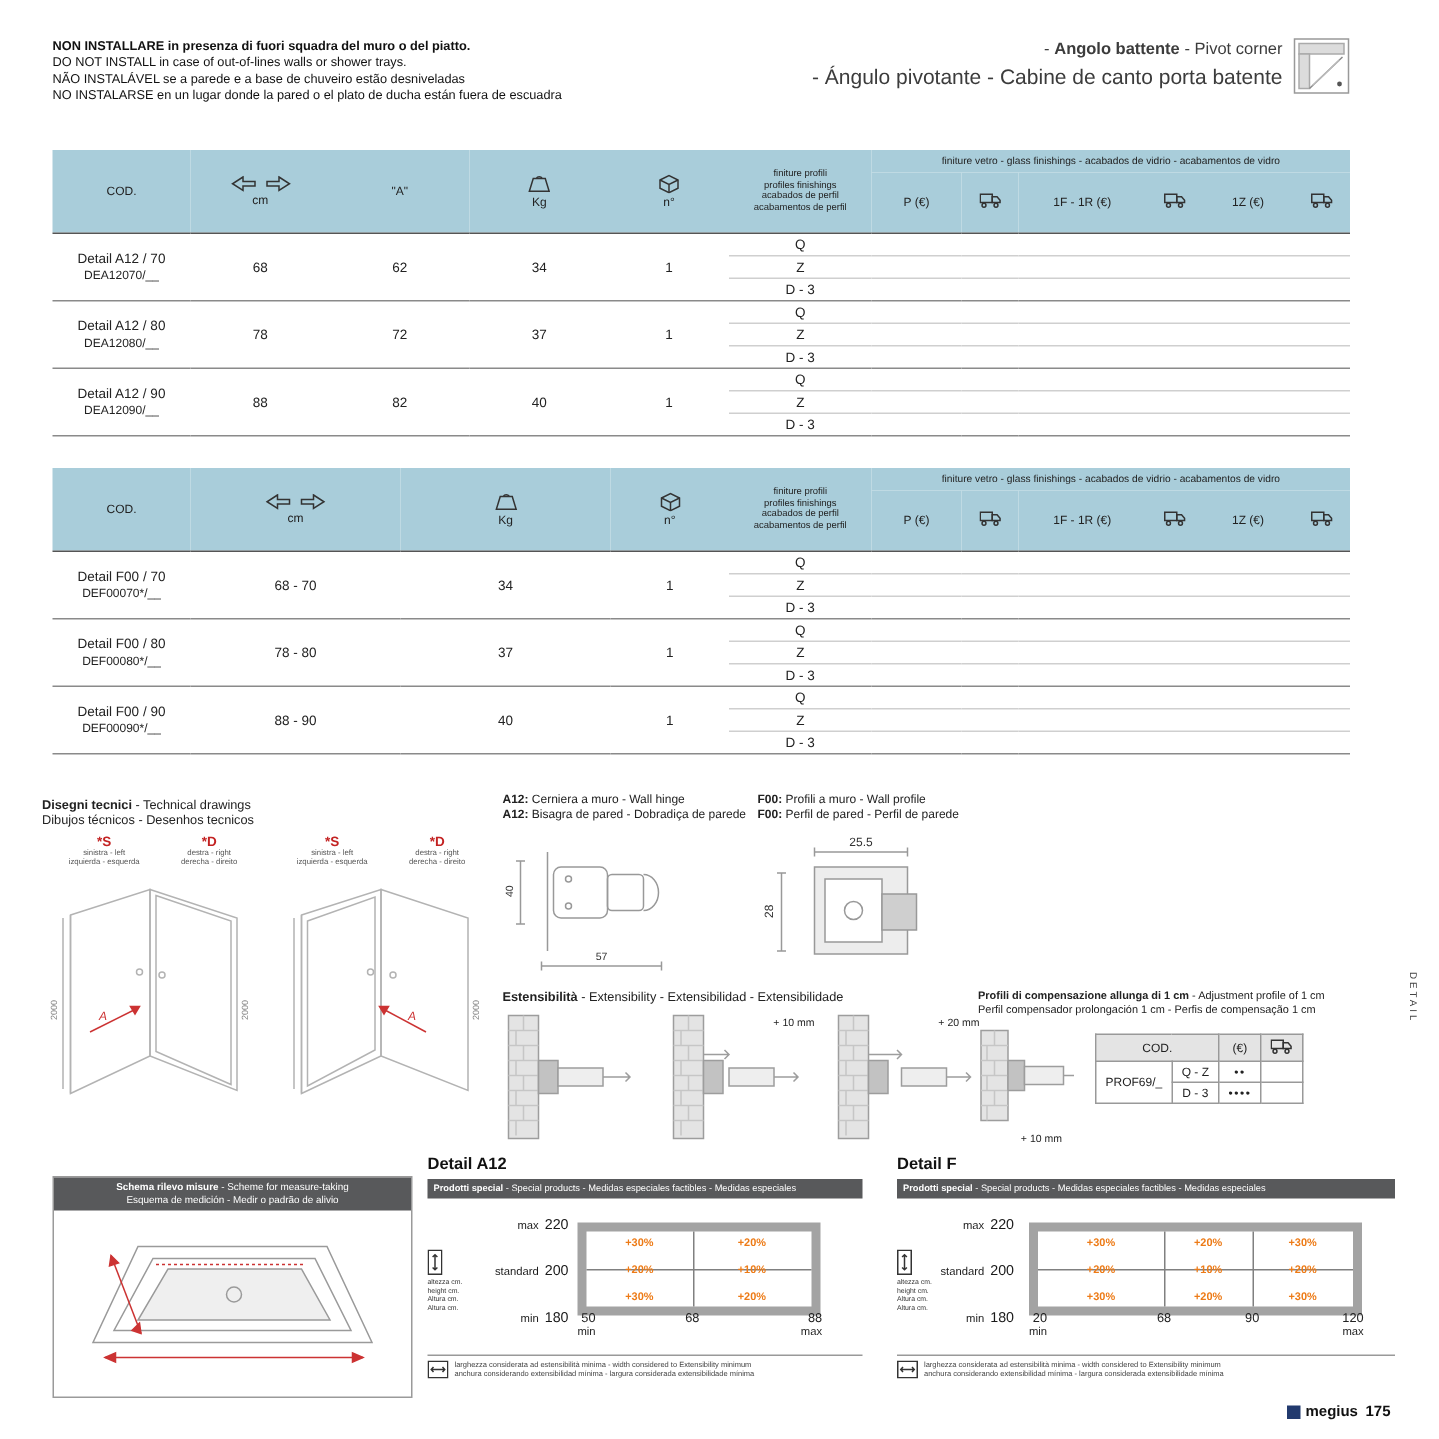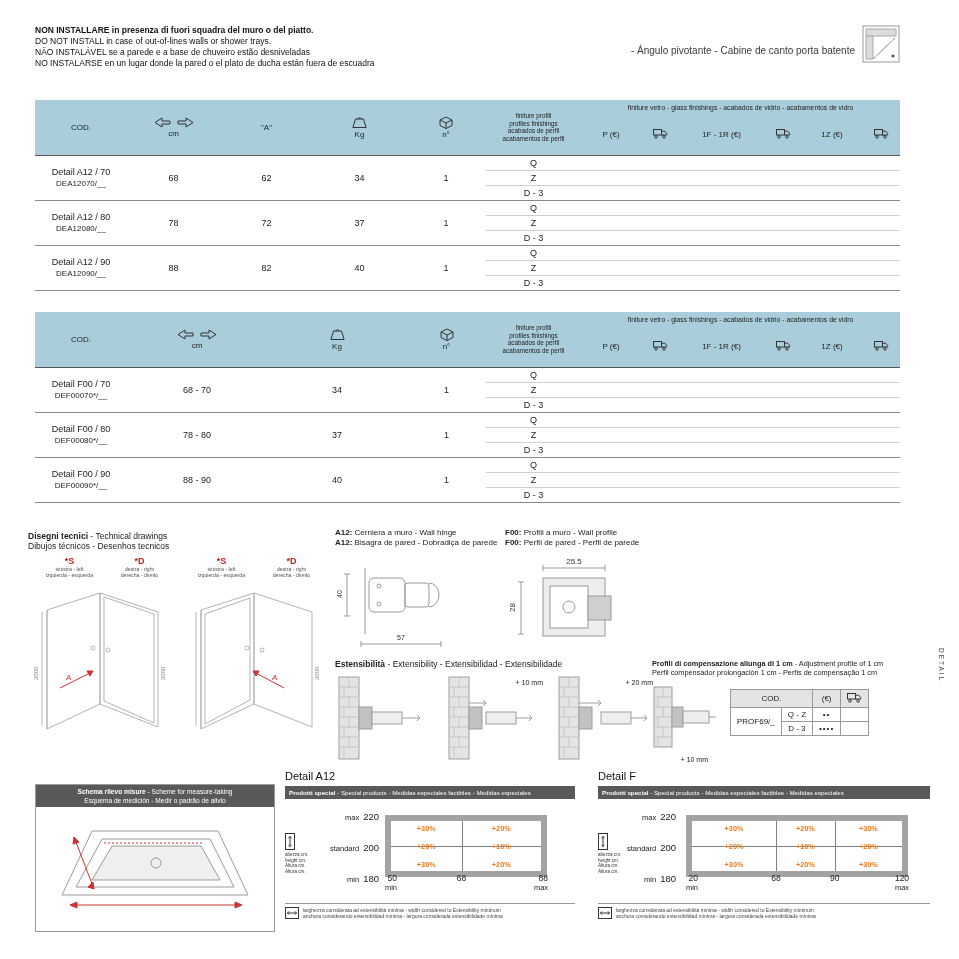--- a/index.html
+++ b/index.html
@@ -6,21 +6,21 @@
 html,body{background:#fff}
 #page{position:relative;width:959px;height:959px;background:#fff;font-family:"Liberation Sans",sans-serif;color:#1a1a1a;overflow:hidden}
 .abs{position:absolute}
 b{font-weight:bold}
 
 
 .warnings{left:35px;top:25px;font-size:8.5px;line-height:11px;color:#111;width:430px}
 .warnings .w0{font-weight:bold}
 .page-title{left:440px;top:27px;width:415px;text-align:right;color:#3c3c3c}
 .page-title .t1{font-size:11px}
-.page-title .t2{font-size:10px;margin-top:18px}
+.page-title .t2{font-size:14px;margin-top:4px}
 .corner-icon{left:862px;top:25px}
 
 
 .tbl1{left:35px;top:100px}
 .tbl2{left:35px;top:312px}
 table.prod{border-collapse:collapse;table-layout:fixed;width:865px}
 table.prod th{background:#a9cdda;font-weight:normal;font-size:8px;text-align:center;vertical-align:middle;padding:1px 0;color:#222}
 table.prod th.glass-title{font-size:6.8px;height:15px}
 table.prod thead tr.subhead th{height:40px}
 table.prod td{font-size:9px;text-align:center;vertical-align:middle;height:15px;padding:0;color:#222}
@@ -68,21 +68,21 @@
 
 
 .scheme{left:35px;top:784px;width:240px;height:148px;border:1px solid #9a9a9a}
 .scheme-bar{background:#58595b;color:#fff;text-align:center;font-size:6.6px;line-height:9px;padding:2px}
 .scheme-body{display:flex;justify-content:center;padding-top:8px}
 
 
 .chart{width:290px}
 .chart-a12{left:285px;top:770px}
 .chart-f{left:598px;top:770px;width:332px}
-.chart-title{font-weight:normal;font-size:11px;margin-bottom:4px;color:#111}
+.chart-title{font-weight:bold;font-size:11px;margin-bottom:4px;color:#111}
 .chart-bar{background:#58595b;color:#fff;font-size:6.2px;padding:3px 4px;white-space:nowrap;overflow:hidden}
 .plot{position:relative;height:132px}
 .grid{position:absolute;top:16px;height:62px;border:6px solid #a3a3a3}
 .g-a12{left:100px;width:162px}
 .g-f{left:88px;width:222px}
 .vline{position:absolute;top:0;bottom:0;width:1px;background:#808080}
 .hline{position:absolute;left:0;right:0;height:1px;background:#808080}
 .pct{position:absolute;transform:translate(-50%,-50%);color:#ed7b17;font-size:7.3px;font-weight:bold;white-space:nowrap}
 .xl{position:absolute;top:calc(100% + 3px);transform:translateX(-50%);text-align:right;font-size:8.5px;line-height:9px;color:#222}
 .xl i,.xl em{display:block;font-style:normal}
@@ -109,20 +109,21 @@
 <div id="page">
 
   <div class="abs warnings">
     <div class="w0">NON INSTALLARE in presenza di fuori squadra del muro o del piatto.</div>
     <div>DO NOT INSTALL in case of out-of-lines walls or shower trays.</div>
     <div>NÃO INSTALÁVEL se a parede e a base de chuveiro estão desniveladas</div>
     <div>NO INSTALARSE en un lugar donde la pared o el plato de ducha están fuera de escuadra</div>
   </div>
 
   <div class="abs page-title">
+    <div class="t1"><span>- </span><b>Angolo battente</b><span> - Pivot corner</span></div>
     <div class="t2">- Ángulo pivotante - Cabine de canto porta batente</div>
   </div>
   <div class="abs corner-icon">
     <svg width="38" height="38" viewBox="0 0 38 38">
         <rect x="1" y="1" width="36" height="36" fill="#fff" stroke="#999"></rect>
         <path d="M4 4 h30 v7 h-30 z" fill="#dcdcdc" stroke="#aaa"></path>
         <path d="M4 11 v23 h7 v-23 z" fill="#dcdcdc" stroke="#aaa"></path>
         <path d="M11 34 L33 13" stroke="#888" fill="none"></path>
         <path d="M13 32 L31 15" stroke="#bbb" fill="none"></path>
         <circle cx="31" cy="31" r="1.6" fill="#555"></circle>
@@ -838,14 +839,19 @@
             <path d="M2.5 6 h9 M4 4.4 L2.5 6 L4 7.6 M10 4.4 L11.5 6 L10 7.6" fill="none" stroke="#333"></path>
           </svg>
         <div>
             <div>larghezza considerata ad estensibilità minima - width considered to Extensibility minimum</div>
             <div>anchura considerando extensibilidad mínima - largura considerada extensibilidade mínima</div>
           </div>
       </div>
     </div>
   </div>
 
+  <div class="abs footer">
+    <span class="logo-sq"></span>
+    <span class="brand">megius</span>
+    <span class="pagenum">175</span>
+  </div>
 
 </div>
 
 </body></html>

